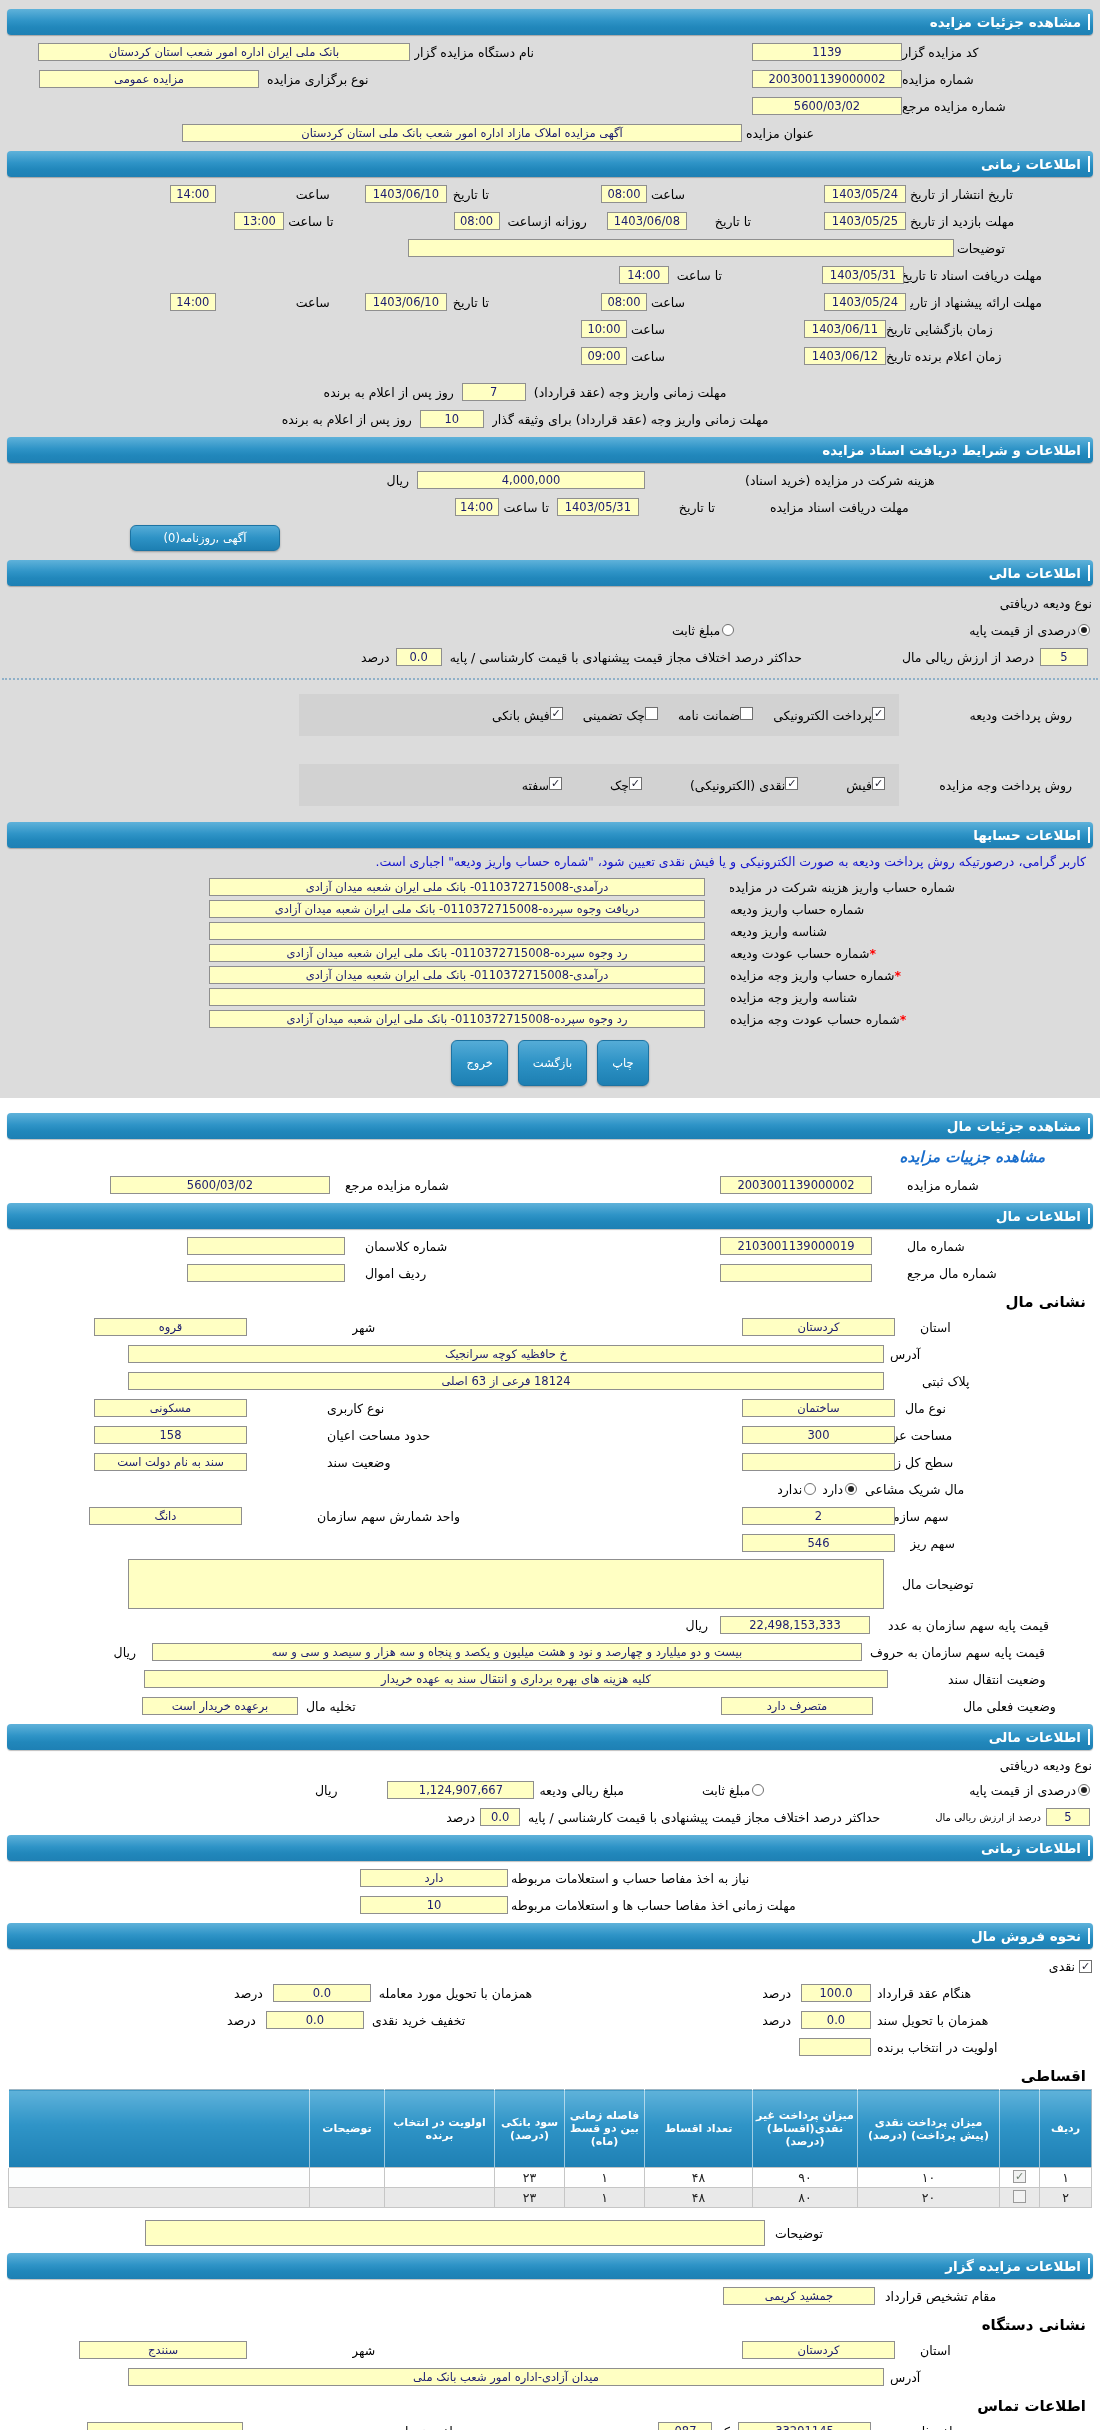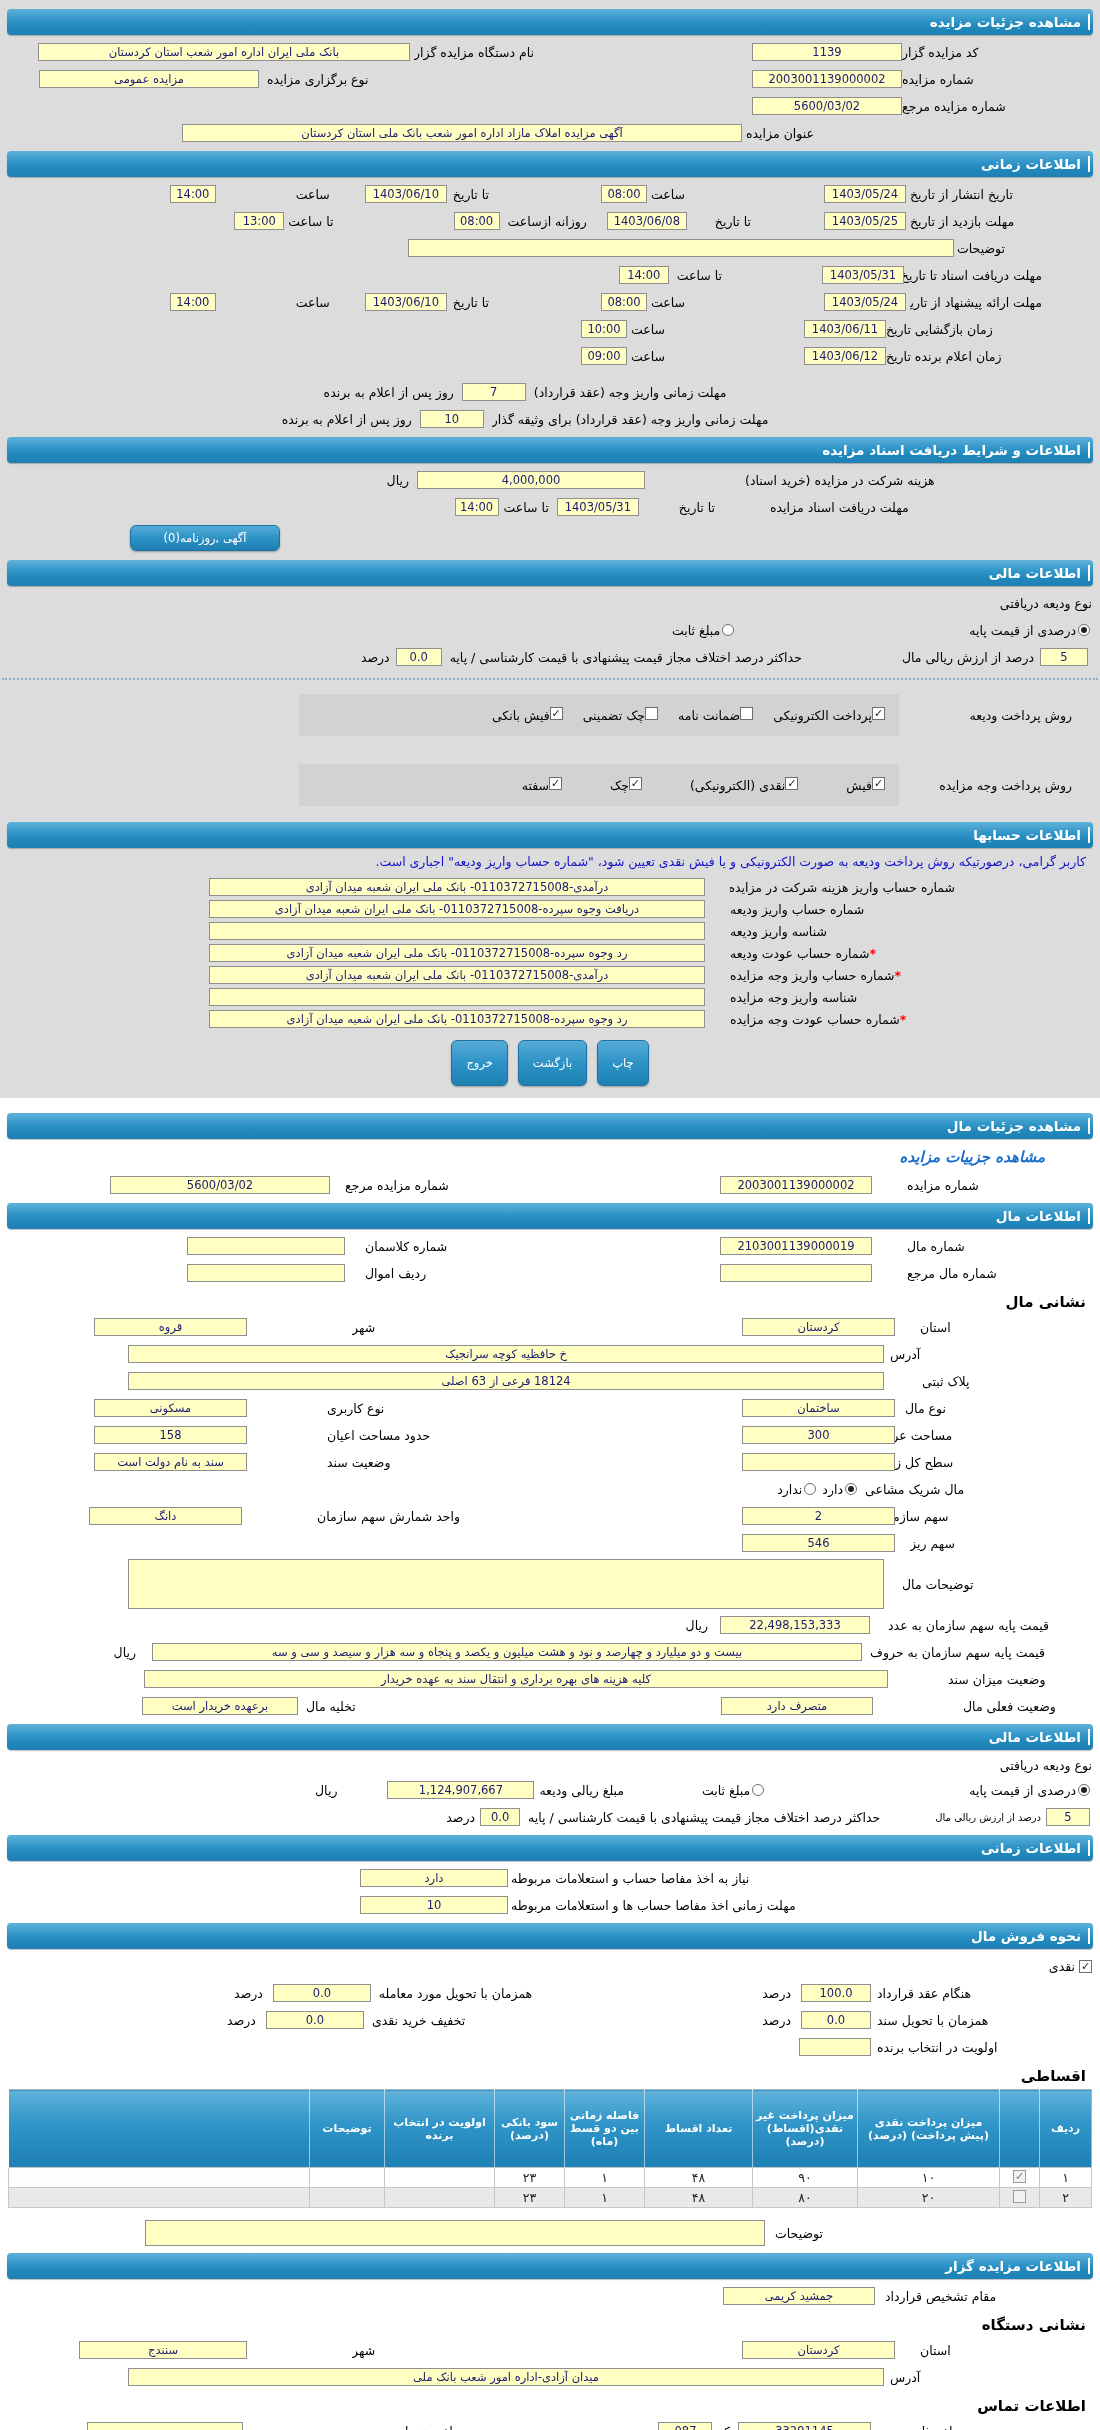--- a/index.html
+++ b/index.html
@@ -336,21 +336,21 @@
     <span class="lbl tr" style="width:200px">قیمت پایه سهم سازمان به عدد</span>
     <span class="inp" style="width:150px;margin-right:18px">22,498,153,333</span>
     <span class="lbl" style="margin-right:12px">ریال</span>
   </div>
   <div class="row" style="margin-right:12px">
     <span class="lbl tr" style="width:218px">قیمت پایه سهم سازمان به حروف</span>
     <span class="inp" style="width:710px;margin-right:8px">بیست و دو میلیارد و چهارصد و نود و هشت میلیون و یکصد و پنجاه و سه هزار و سیصد و سی و سه</span>
     <span class="lbl" style="margin-right:16px">ریال</span>
   </div>
   <div class="row" style="margin-right:12px">
-    <span class="lbl tr" style="width:140px">وضعیت میزان سند</span>
+    <span class="lbl tr" style="width:140px">وضعیت انتقال سند</span>
     <span class="inp" style="width:744px;margin-right:60px">کلیه هزینه های بهره برداری و انتقال سند به عهده خریدار</span>
   </div>
   <div class="row" style="margin-right:12px">
     <span class="lbl tr" style="width:125px">وضعیت فعلی مال</span>
     <span class="inp" style="width:152px;margin-right:90px">متصرف دارد</span>
     <span class="lbl tl" style="width:85px;margin-right:330px">تخلیه مال</span>
     <span class="inp" style="width:156px;margin-right:8px">برعهده خریدار است</span>
   </div>
 
   <div class="bar"><span>اطلاعات مالی</span></div>

